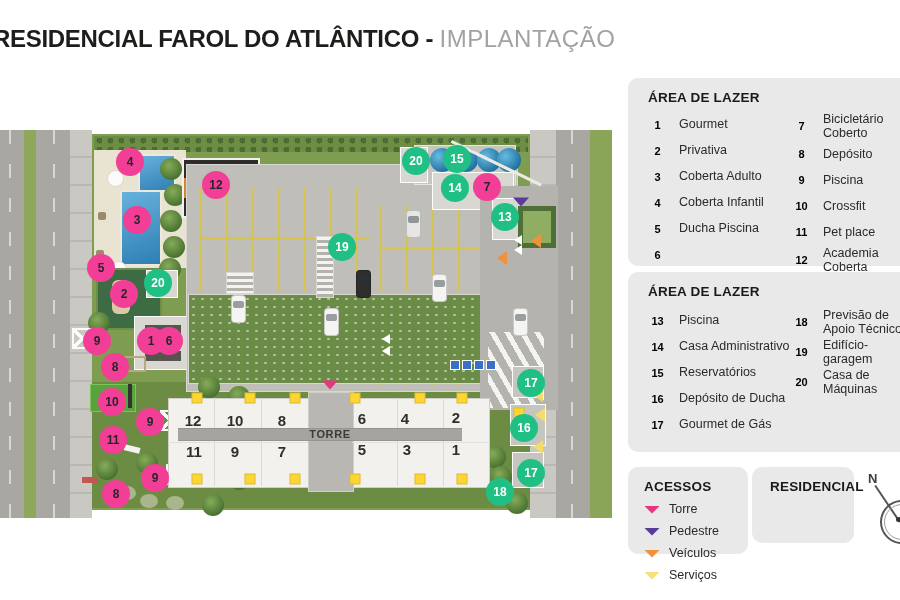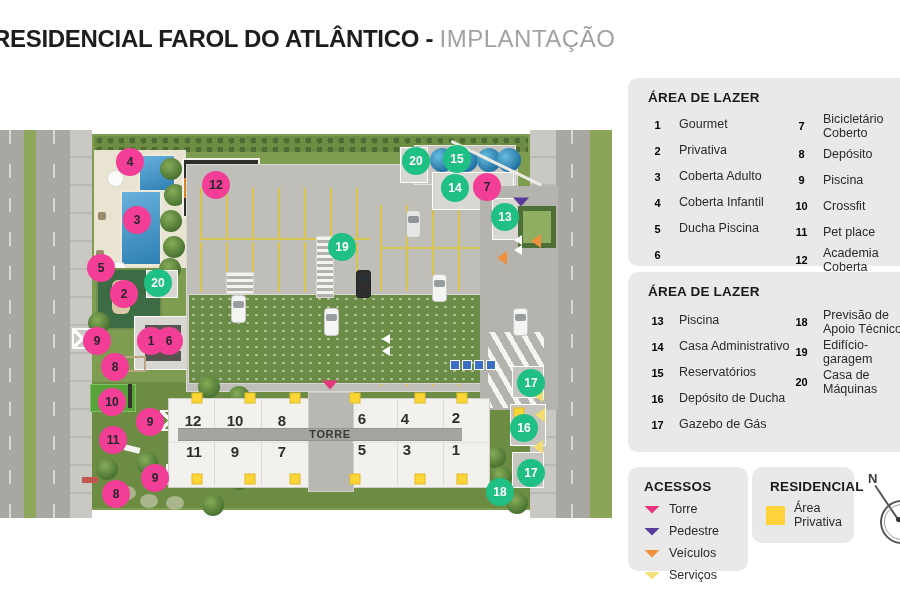--- a/index.html
+++ b/index.html
@@ -397,21 +397,21 @@
           <span class="lbl">Reservatórios</span>
         </div>
 
         <div class="legend-item apoio">
           <span class="lnum">16</span>
           <span class="lbl">Depósito de Ducha</span>
         </div>
 
         <div class="legend-item apoio">
           <span class="lnum">17</span>
-          <span class="lbl">Gazebo de Gás</span>
+          <span class="lbl">Gourmet de Gás</span>
         </div>
       </div>
     <div class="legend-col c-mid" style="left:162px;top:36px;">
 
         <div class="legend-item apoio">
           <span class="lnum">18</span>
           <span class="lbl">Previsão de Apoio Técnico</span>
         </div>
 
         <div class="legend-item apoio">
@@ -419,21 +419,21 @@
           <span class="lbl">Edifício-garagem</span>
         </div>
 
         <div class="legend-item apoio">
           <span class="lnum">20</span>
           <span class="lbl">Casa de Máquinas</span>
         </div>
       </div>
   </div>
 
-  <div class="panel" style="left:628px;top:467px;width:120px;height:104px;">
+  <div class="panel" style="left:628px;top:467px;width:120px;height:87px;">
     <h3 style="left:16px;">ACESSOS</h3>
     <div class="legend-col" style="left:16px;top:33px;gap:3px;">
 
         <div class="acc-item" style="--c: #e8357f;">
           <span class="acc-tri"></span>
           <span class="lbl">Torre</span>
         </div>
 
         <div class="acc-item" style="--c: #5a3b9c;">
           <span class="acc-tri"></span>
@@ -447,26 +447,20 @@
 
         <div class="acc-item" style="--c: #f5e07a;">
           <span class="acc-tri"></span>
           <span class="lbl">Serviços</span>
         </div>
       </div>
   </div>
 
   <div class="panel" style="left:752px;top:467px;width:102px;height:76px;">
     <h3 style="left:18px;">RESIDENCIAL</h3>
-    <div class="legend-col" style="left:14px;top:34px;">
-      <div class="acc-item">
-        <span class="swatch"></span>
-        <span class="lbl">Área Privativa</span>
-      </div>
-    </div>
   </div>
 
   <div class="compass-n" style="left:868px;top:471px;">N</div>
   <div class="compass-line" style="left:876px;top:485px;"></div>
   <div class="compass-circle" style="left:880px;top:500px;"></div>
   <div class="compass-dot" style="left:896px;top:517px;"></div>
 
 </div>
 
 </body></html>

